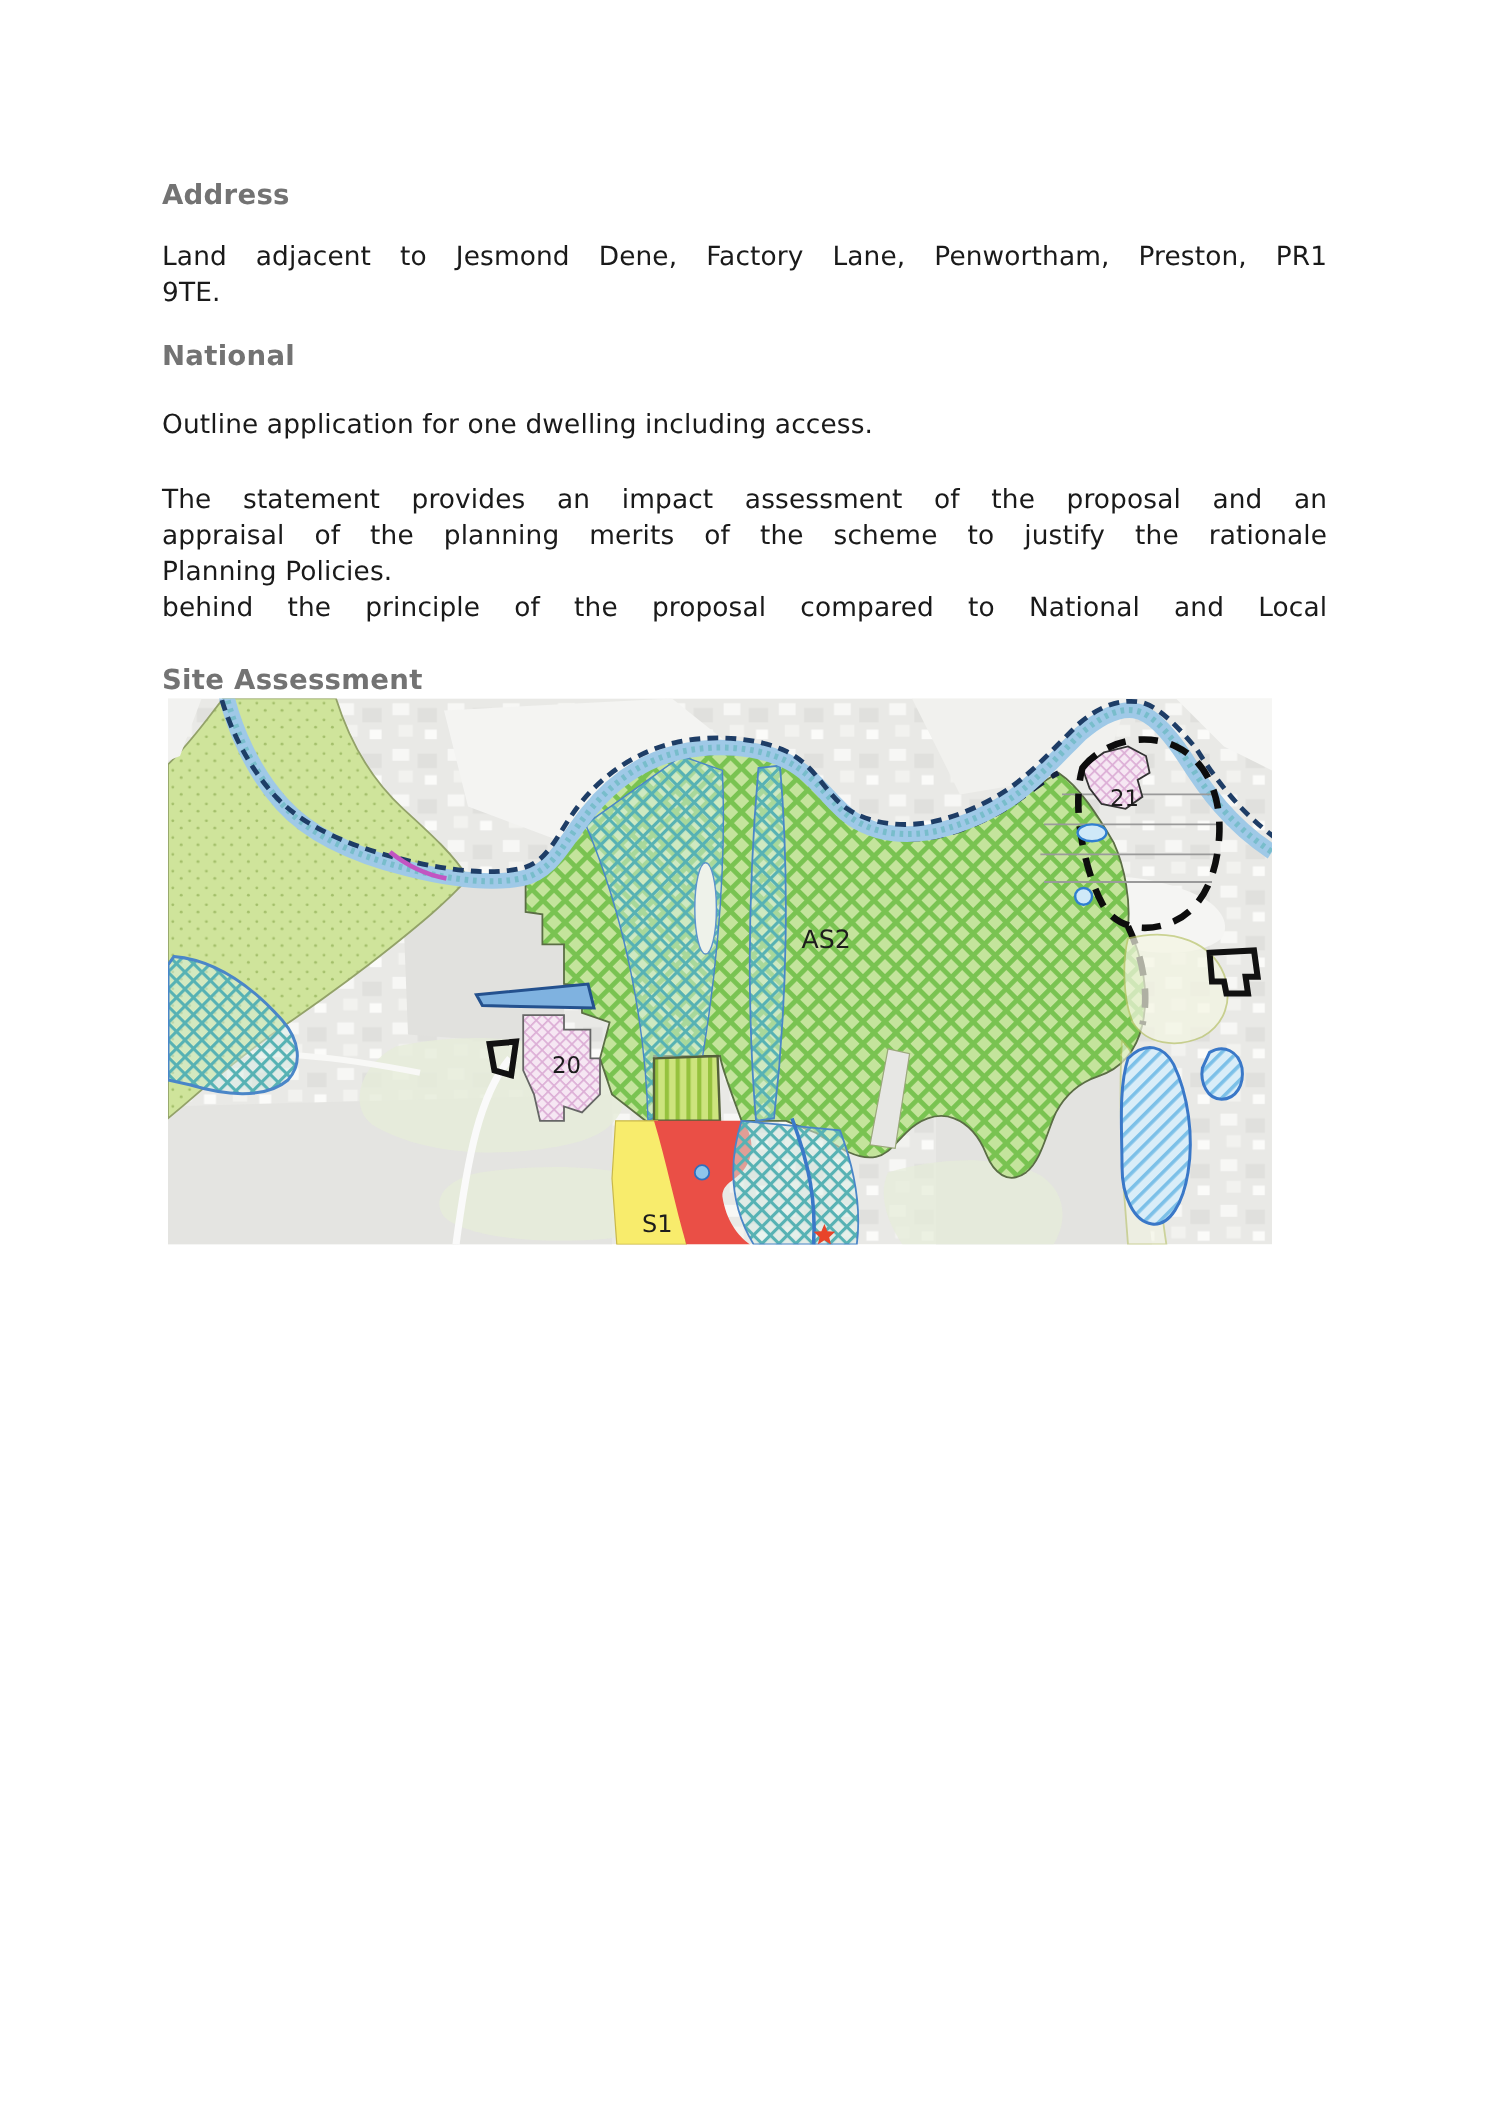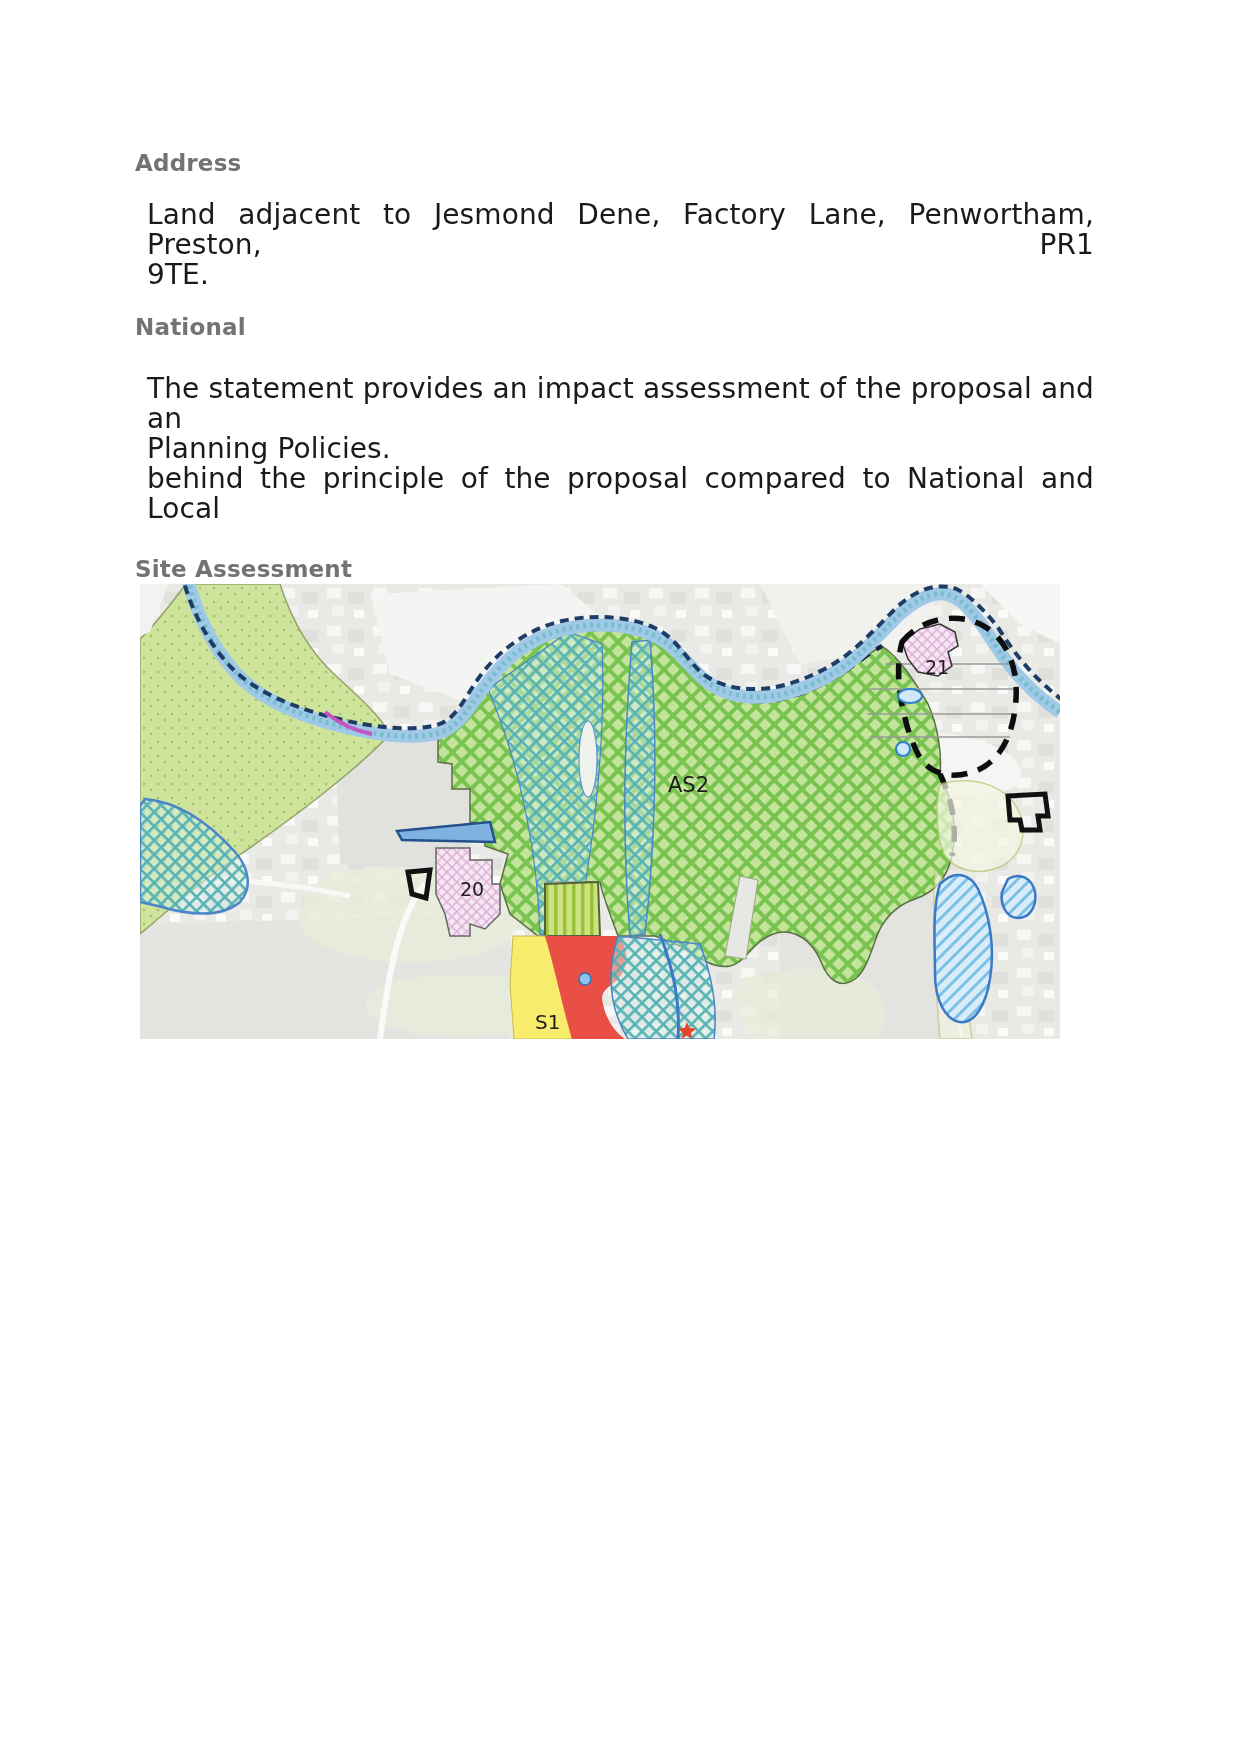--- a/index.html
+++ b/index.html
@@ -1,42 +1,46 @@
 <!DOCTYPE html>
 <html><head>
 <meta charset="utf-8">
 <style>
   html,body{margin:0;padding:0;background:#ffffff;}
   body{width:1241px;height:1754px;position:relative;font-family:"DejaVu Sans","Liberation Sans",sans-serif;color:#1a1a1a;}
   .content{padding:148px 135px 0 135px;}
   .heading{font-size:23px;font-weight:bold;line-height:30px;letter-spacing:.2px;margin:0;color:#737373;}
-  .para{font-size:28px;line-height:30px;letter-spacing:.1px;margin:12px;}
+  .para{font-size:22px;line-height:30px;letter-spacing:.1px;margin:0;}
   .jline{text-align:justify;text-align-last:justify;white-space:normal;}
   .jline.last{text-align-last:auto;}
   .mt22{margin-top:22px;} .mt28{margin-top:28px;} .mt30{margin-top:30px;}
   .mt32{margin-top:32px;} .mt33{margin-top:33px;} .mt34{margin-top:34px;}
   .map-figure{margin:0 0 0 5px;width:920px;height:455px;display:block;}
   .map-figure svg{display:block;}
   .maplabel{font-family:"DejaVu Sans","Liberation Sans",sans-serif;fill:#1c1c1c;}
 </style>
 </head>
 <body>
 
 <div class="content">
 
   <h2 class="heading">Address</h2>
   <div class="para mt22">
       <div class="jline">Land adjacent to Jesmond Dene, Factory Lane, Penwortham, Preston, PR1</div>
       <div class="jline last">9TE.</div>
     </div>
 
   <h2 class="heading mt22">National</h2>
+  <div class="para mt28">
+      <div class="jline last">Outline application for one dwelling including access.</div>
+    </div>
 
   <div class="para mt32">
       <div class="jline">The statement provides an impact assessment of the proposal and an</div>
+      <div class="jline">appraisal of the planning merits of the scheme to justify the rationale</div>
       <div class="jline last">Planning Policies.</div>
       <div class="jline">behind the principle of the proposal compared to National and Local</div>
     </div>
 
   <h2 class="heading mt30">Site Assessment</h2>
 
   <figure class="map-figure">
     <svg width="920" height="455" viewBox="0 0 920 455" xmlns="http://www.w3.org/2000/svg">
       <defs>
         <pattern id="urbanTex" width="46" height="38" patternUnits="userSpaceOnUse">

